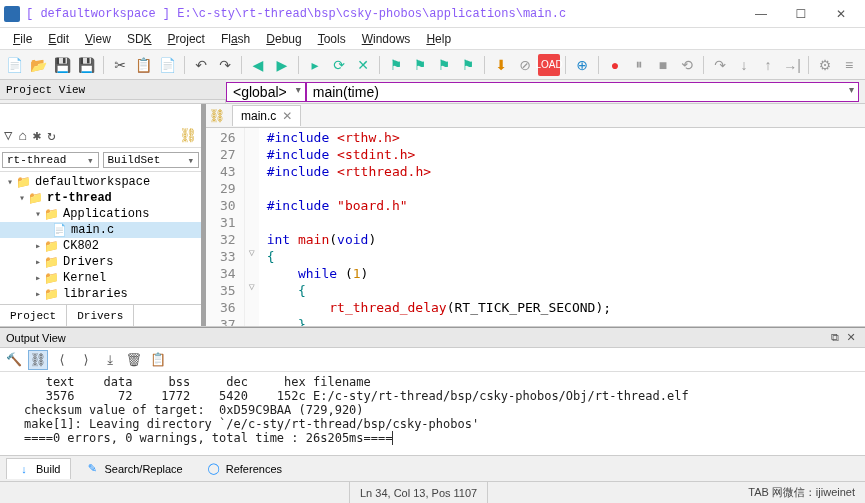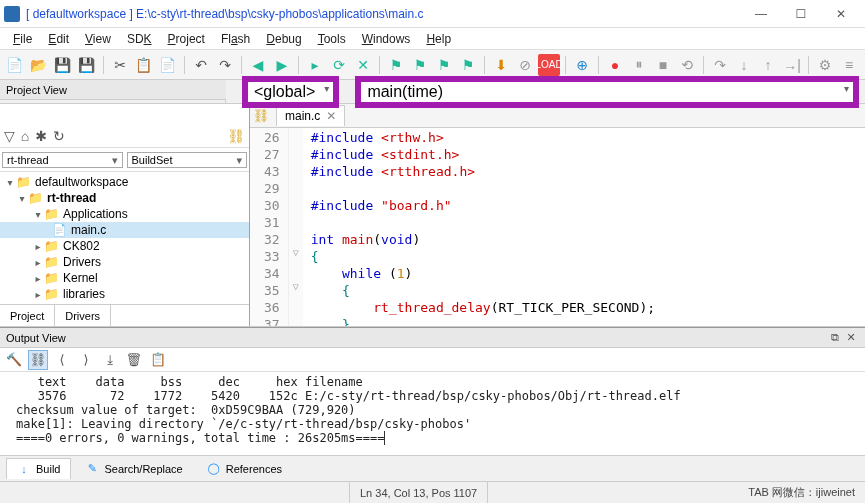--- a/index.html
+++ b/index.html
@@ -1,32 +1,32 @@
 <!DOCTYPE html>
 <html><head>
 <meta charset="utf-8">
 <style>
 * { box-sizing: border-box; margin: 0; padding: 0; }
 body { font-family: "Segoe UI", Tahoma, sans-serif; font-size: 12px; background: #f0f0f0; width: 865px; height: 503px; overflow: hidden; display: flex; flex-direction: column; }
 .titlebar { height: 28px; background: #fff; display: flex; align-items: center; padding: 0 4px; border-bottom: 1px solid #ddd; }
 .titlebar .icon { width: 16px; height: 16px; background: #2b6cb0; border-radius: 2px; margin-right: 6px; }
-.titlebar .title { flex: 1; color: #1d4ed8; }
+.titlebar .title { flex: 1; color: #8b5cf6; font-family: Liberation Mono, monospace; }
 .winbtns { display: flex; }
 .winbtn { width: 40px; height: 24px; display: flex; align-items: center; justify-content: center; color: #555; }
 .menubar { height: 22px; background: #fff; display: flex; align-items: center; padding: 0 6px; gap: 2px; border-bottom: 1px solid #ddd; }
 .menubar span { padding: 2px 7px; color: #222; }
 .menubar span u { text-decoration: underline; }
 .toolbar { height: 30px; background: #f5f5f5; display: flex; align-items: center; padding: 0 4px; gap: 2px; border-bottom: 1px solid #ccc; }
 .tbtn { width: 22px; height: 22px; display: flex; align-items: center; justify-content: center; border-radius: 2px; font-size: 14px; color: #555; }
 .sep { width: 1px; height: 18px; background: #ccc; margin: 0 3px; }
 .scope-row { height: 24px; display: flex; align-items: center; border-bottom: 1px solid #ccc; }
-.scope-sel { border: 6px solid #a21caf; background: #fff; padding: 1px 18px 1px 6px; margin-left: 16px; position: relative; font-size: 16px; }
+.scope-sel { border: 1px solid #a21caf; background: #fff; padding: 1px 18px 1px 6px; margin-left: 0; position: relative; font-size: 14px; }
 .scope-sel::after { content: "▾"; position: absolute; right: 4px; top: 1px; color: #666; font-size: 10px; }
 .main-row { flex: 1; display: flex; min-height: 0; border-bottom: 1px solid #ccc; }
-.left-pane { width: 250px; display: flex; flex-direction: column; border-right: 1px solid #a3a3a3; background: #fff; }
+.left-pane { width: 206px; display: flex; flex-direction: column; border-right: 5px solid #a3a3a3; background: #fff; font-family: Liberation Mono, monospace; }
 .pane-hdr { height: 20px; background: #e8e8e8; display: flex; align-items: center; padding: 0 6px; font-size: 11px; border-bottom: 1px solid #ccc; }
 .pane-hdr .sp { flex: 1; }
 .pane-hdr .hbtn { width: 16px; height: 16px; display:flex; align-items:center; justify-content:center; color:#555; font-size:11px; }
 .pv-icons { height: 24px; display: flex; align-items: center; padding: 0 4px; gap: 6px; border-bottom: 1px solid #ddd; }
 .pv-icons span { font-size: 14px; color: #555; }
 .pv-sel { height: 24px; display: flex; align-items: center; border-bottom: 1px solid #ddd; }
 .pv-sel .sel { flex:1; border:1px solid #aaa; margin:2px; padding:1px 4px; font-size:11px; position:relative; }
 .pv-sel .sel::after { content:"▾"; position:absolute; right:4px; color:#666; }
 .tree { flex: 1; overflow: auto; padding: 2px 0; font-size: 12px; }
 .tree-item { display: flex; align-items: center; padding: 1px 4px; white-space: nowrap; }
@@ -50,21 +50,21 @@
 .fold { width: 14px; background:#fafafa; }
 .fold div { height:17px; text-align:center; color:#aaa; font-size:10px; }
 .src { padding: 2px 8px; }
 .src div { height: 17px; white-space: pre; }
 .kw { color: #0000cc; }
 .str { color: #cc0000; }
 .fn { color: #cc0000; }
 .br { color: #008080; }
 .num { color: #cc8400; }
 .output-pane { height: 154px; display:flex; flex-direction:column; border-top:1px solid #999; background:#fff; }
-.out-body { flex:1; font-family: Consolas, monospace; font-size: 12px; padding: 3px 16px; overflow:auto; white-space:pre; color:#222; }
+.out-body { flex:1; font-family: Consolas, monospace; font-size: 12px; padding: 3px 24px; overflow:auto; white-space:pre; color:#222; }
 .out-tabs { height:26px; display:flex; align-items:center; border-top:1px solid #ccc; background:#f0f0f0; gap:4px; padding:0 6px; }
 .out-tab { padding:3px 10px; display:flex; align-items:center; gap:5px; font-size:11px; }
 .out-tab.active { background:#fff; border:1px solid #ccc; border-bottom:none; }
 .out-tab .oi { width:14px; height:14px; display:inline-flex; align-items:center; justify-content:center; }
 .statusbar { height:22px; background:#f0f0f0; border-top:1px solid #ccc; display:flex; align-items:center; font-size:11px; color:#444; }
 .statusbar .cell { padding:0 10px; border-right:1px solid #ccc; height:100%; display:flex; align-items:center; }
 .cursor-after { border-right:1px solid #333; }
 .output-icons { height:24px; display:flex; align-items:center; padding:0 4px; gap:4px; border-bottom:1px solid #ddd; }
 .output-icons .ob { width:20px; height:20px; display:flex; align-items:center; justify-content:center; color:#555; font-size:13px; }
 .output-icons .ob.active { background:#d4e6f7; border:1px solid #7fb3e0; }

